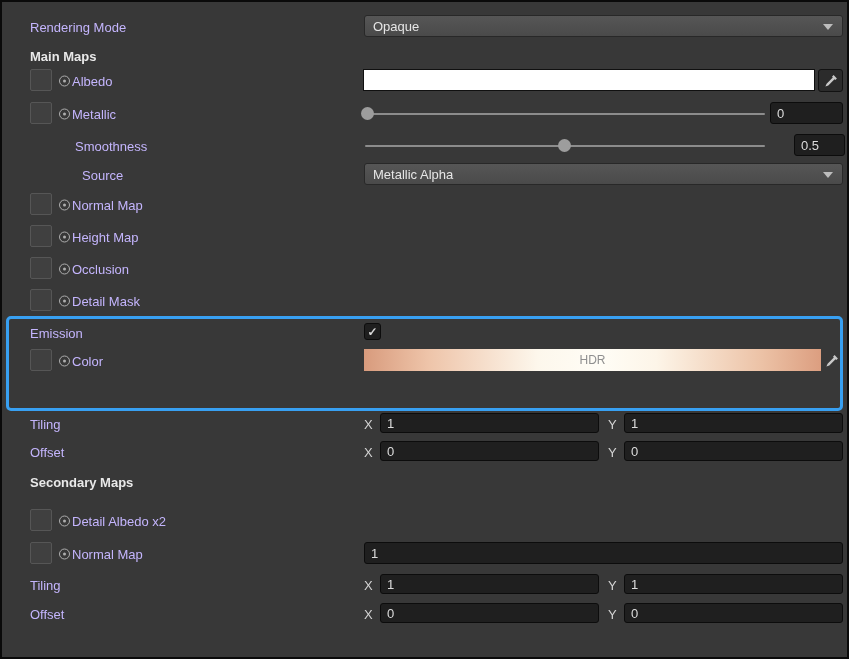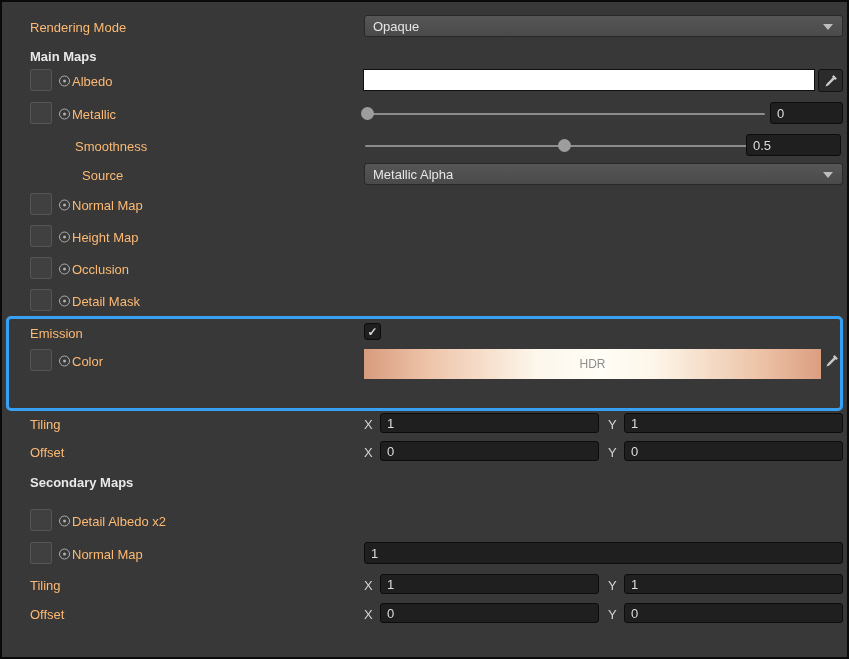--- a/index.html
+++ b/index.html
@@ -8,21 +8,21 @@
     width:849px;height:659px;
     box-sizing:border-box;
     background:#383838;
     border:2px solid #0a0a0a;
     font-family:"Liberation Sans", sans-serif;
     font-size:13px;
     color:#d4d4d4;
     overflow:hidden;
   }
   .row{position:absolute;left:0;width:100%;height:24px;}
-  .lbl{position:absolute;top:50%;transform:translateY(-50%);color:#fdba74;white-space:nowrap;}
+  .lbl{position:absolute;top:50%;transform:translateY(-50%);color:#c4b5fd;white-space:nowrap;}
   .hdr{font-weight:bold;color:#e9e9e9;}
   .tex-slot{position:absolute;left:28px;top:0;width:22px;height:22px;background:#404040;border:1px solid #565656;border-radius:2px;box-sizing:border-box;}
   .picker-ring{position:absolute;left:57px;top:50%;transform:translateY(-50%);width:9px;height:9px;border:1px solid #aeaeae;border-radius:50%;display:flex;align-items:center;justify-content:center;}
   .picker-dot{width:3px;height:3px;border-radius:50%;background:#aeaeae;}
   .dd{position:absolute;left:362px;width:479px;height:22px;box-sizing:border-box;
       background:linear-gradient(#565656,#4a4a4a);border:1px solid #282828;border-radius:3px;
       color:#e6e6e6;display:flex;align-items:center;padding:0 8px;cursor:default;}
   .dd-arrow{position:absolute;right:9px;top:8px;width:0;height:0;
       border-left:5px solid transparent;border-right:5px solid transparent;border-top:6px solid #bdbdbd;}
   .field{position:absolute;height:22px;box-sizing:border-box;background:#1f1f1f;border:1px solid #0c0c0c;
@@ -31,21 +31,21 @@
   .slider-track{position:absolute;left:363px;top:11px;width:400px;height:2px;background:#8c8c8c;border-radius:1px;}
   .slider-thumb{position:absolute;top:-6px;width:13px;height:13px;border-radius:50%;background:#9d9d9d;}
   .thumb-at-0{left:-4px;}
   .thumb-at-50{left:calc(50% - 7px);}
   .checkbox{position:absolute;left:362px;top:2px;width:17px;height:17px;box-sizing:border-box;background:#1f1f1f;
       border:1px solid #0c0c0c;border-radius:3px;color:#d8d8d8;display:flex;align-items:center;justify-content:center;
       font-size:12px;font-weight:bold;}
   .swatch-white{position:absolute;left:361px;top:0;width:452px;height:22px;box-sizing:border-box;background:#ffffff;border:1px solid #101010;}
   .eyedrop-btn{position:absolute;left:816px;top:0;width:25px;height:23px;box-sizing:border-box;background:#2b2b2b;
       border:1px solid #121212;border-radius:3px;display:flex;align-items:center;justify-content:center;}
-  .hdr-bar{position:absolute;left:362px;top:0;width:457px;height:30px;
+  .hdr-bar{position:absolute;left:362px;top:0;width:457px;height:22px;
       background:linear-gradient(90deg,#d89b7d 0%,#eec4a9 14%,#fdf7ec 38%,#fffdf6 52%,#fdf5e8 64%,#ecc2a6 87%,#dc9e80 100%);
       display:flex;align-items:center;justify-content:center;color:#8f8f8f;font-size:12px;}
   .hdr-eyedrop{position:absolute;left:822px;top:4px;width:16px;height:16px;display:flex;align-items:center;justify-content:center;}
   #emission-highlight{position:absolute;left:4px;top:314px;width:837px;height:95px;box-sizing:border-box;
       border:3px solid #38a0f2;border-radius:5px;pointer-events:none;}
 </style>
 </head>
 <body>
 
 <div id="inspector">
@@ -86,21 +86,21 @@
       <span class="slider-thumb thumb-at-0"></span>
     </span>
     <input class="field" style="left: 768px; top: 0px; width: 73px;" value="0">
   </div>
 
   <div class="row" style="top:132px">
     <span class="lbl" style="left:73px">Smoothness</span>
     <span class="slider-track">
       <span class="slider-thumb thumb-at-50"></span>
     </span>
-    <input class="field" style="left: 744px; top: 0px; width: 95px;" value="0.5">
+    <input class="field" style="left: 792px; top: 0px; width: 51px;" value="0.5">
   </div>
 
   <div class="row" style="top:161px">
     <span class="lbl" style="left:80px">Source</span>
     <div class="dd">
       <span>Metallic Alpha</span>
       <span class="dd-arrow"></span>
     </div>
   </div>
 

